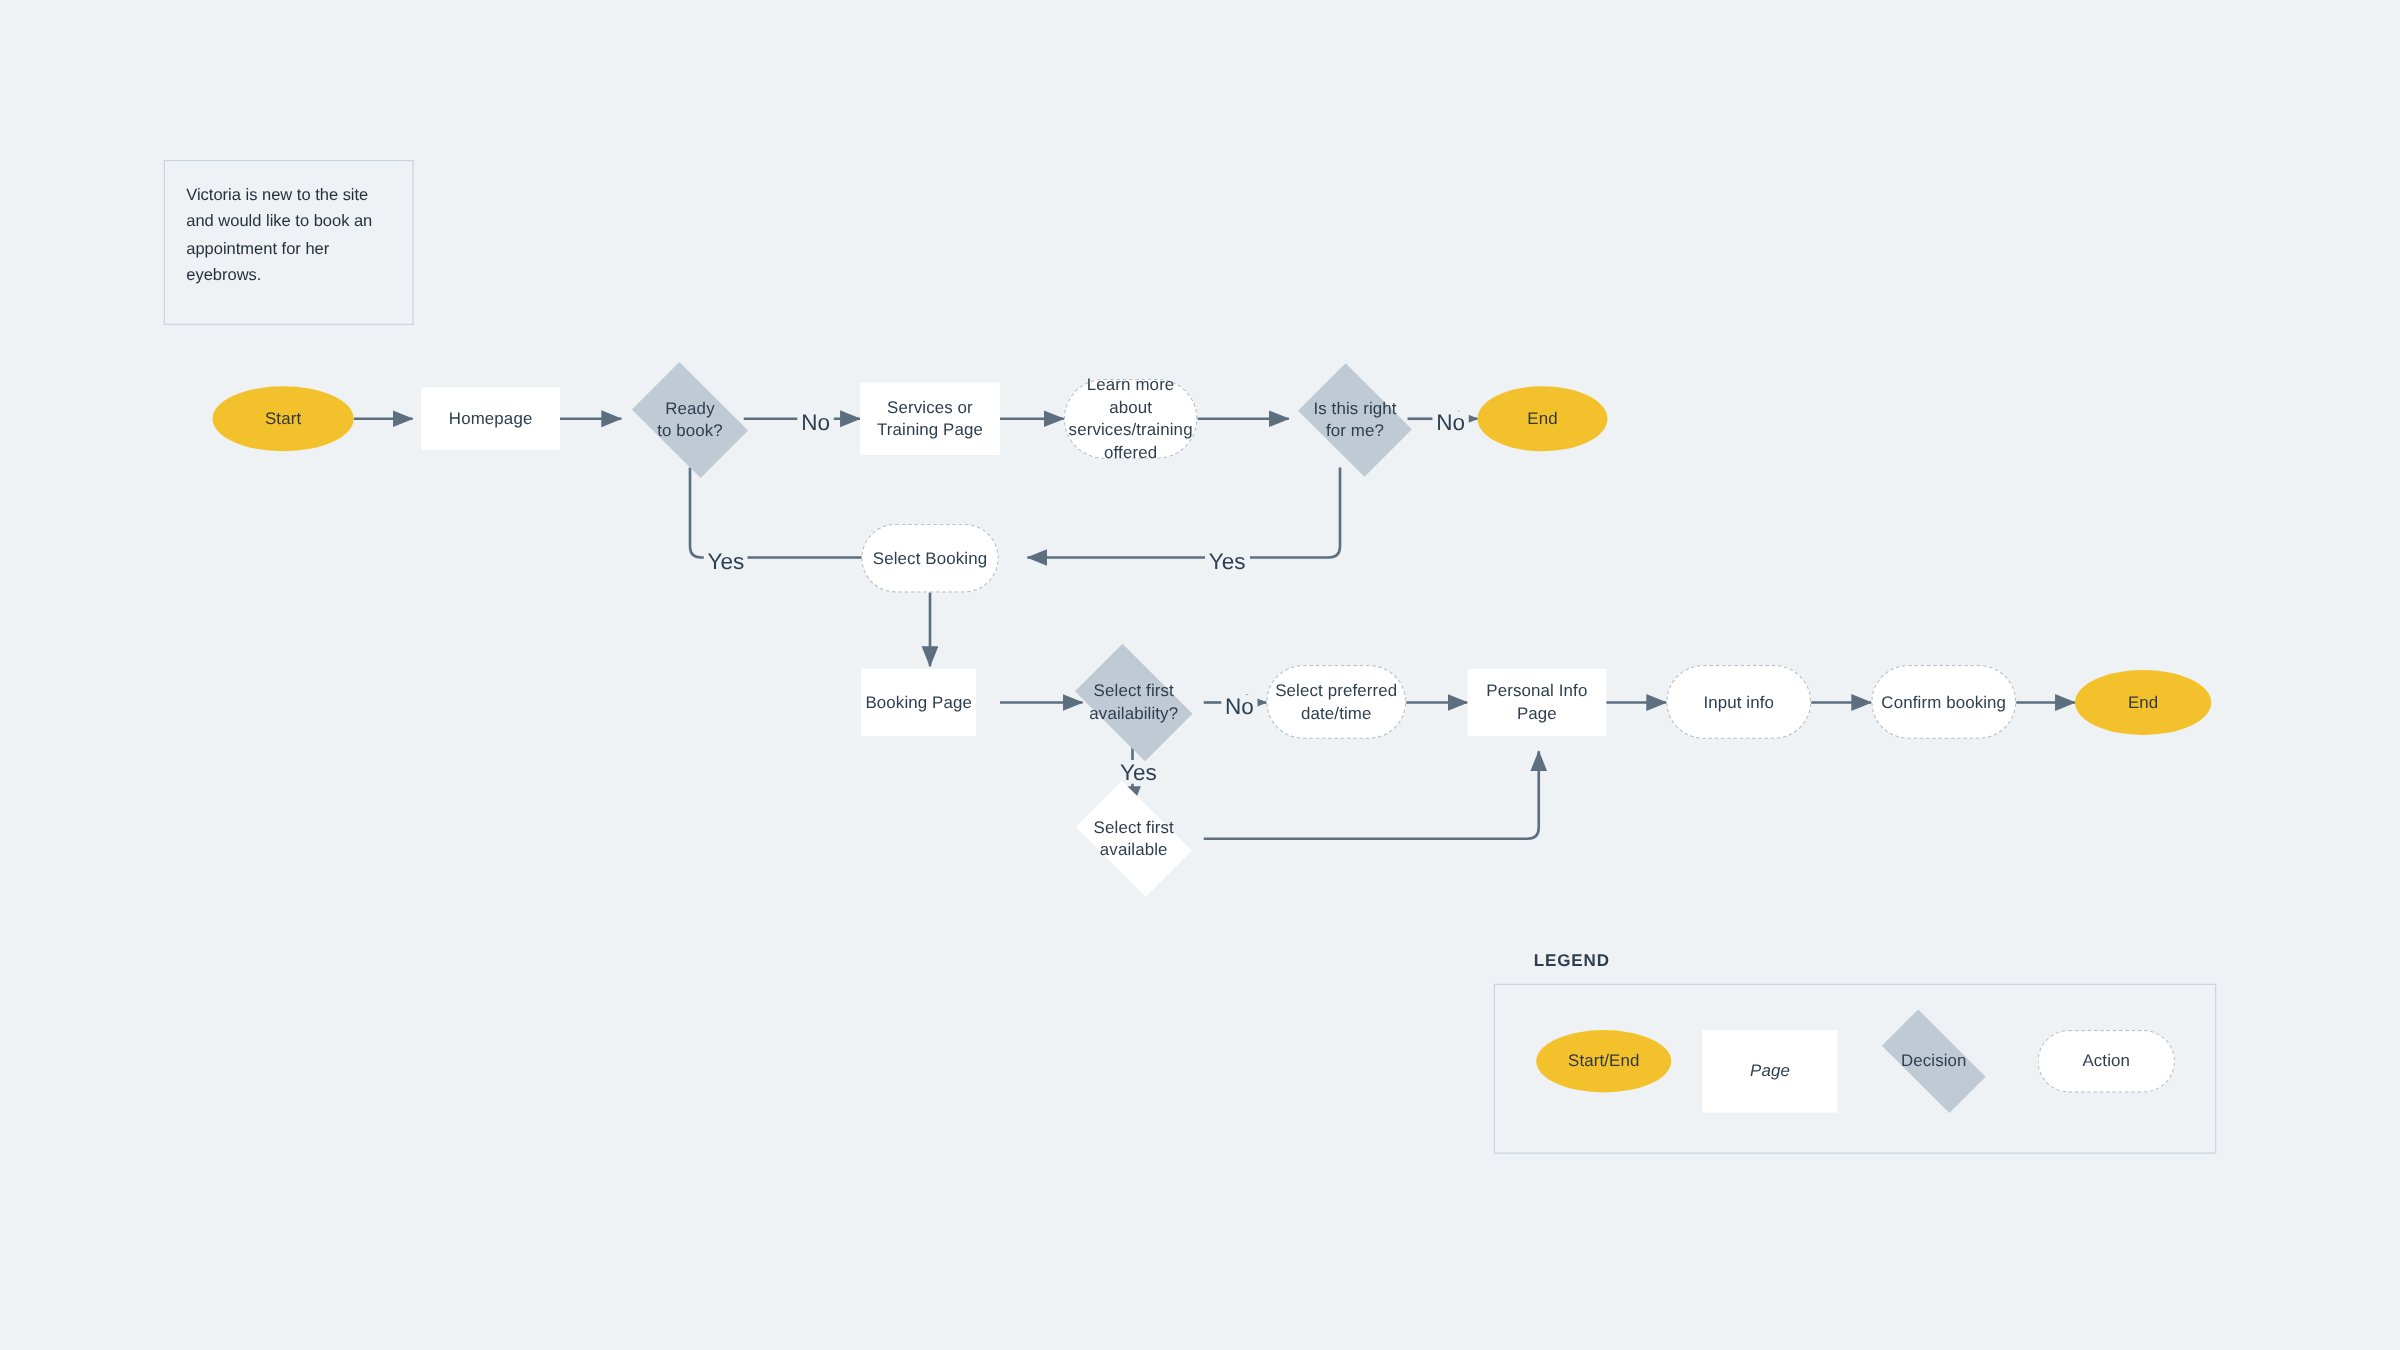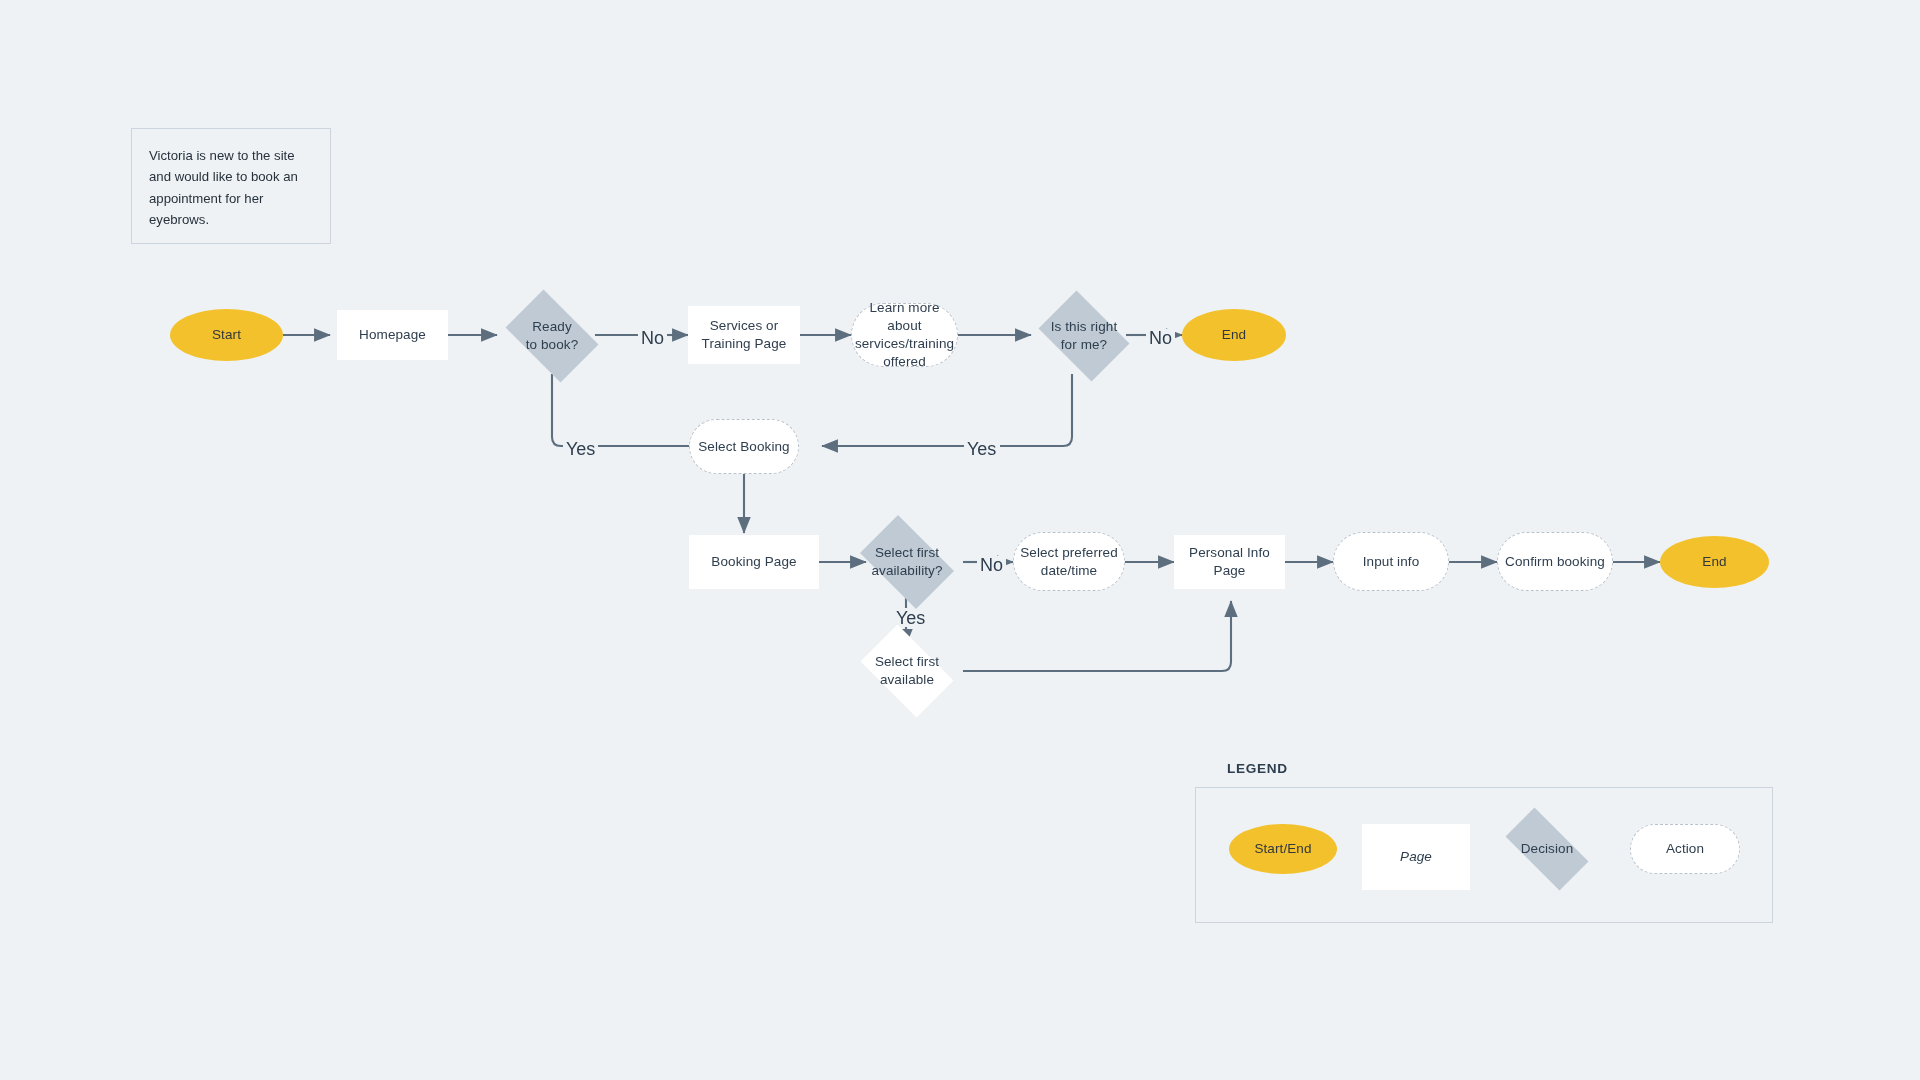--- a/index.html
+++ b/index.html
@@ -155,21 +155,21 @@
     </g>
   </svg>
 
   <div class="edge-label" style="left:638px; top:329px;">No</div>
   <div class="edge-label" style="left:563px; top:440px;">Yes</div>
   <div class="edge-label" style="left:1146px; top:329px;">No</div>
   <div class="edge-label" style="left:964px; top:440px;">Yes</div>
   <div class="edge-label" style="left:977px; top:556px;">No</div>
   <div class="edge-label" style="left:893px; top:609px;">Yes</div>
 
-  <div id="note" style="left:131px; top:128px; width:200px; height:116px;padding-left:17px;">Victoria is new to the site and would like to book an appointment for her eyebrows.</div>
+  <div id="note" style="left:131px; top:128px; width:200px; height:132px;padding-left:17px;">Victoria is new to the site and would like to book an appointment for her eyebrows.</div>
 
   <div class="node n-terminal" style="left:170px; top:309px; width:113px; height:52px;">Start</div>
 
   <div class="node n-page" style="left:337px; top:310px; width:111px; height:50px;">Homepage</div>
 
   <div class="node n-decision" style="left:497px; top:298px; width:110px; height:76px;">
     <span class="dia"></span>
     <span class="dlabel">Ready<br>to book?</span>
   </div>
 
@@ -179,21 +179,21 @@
 
   <div class="node n-decision" style="left:1031px; top:298px; width:106px; height:76px;text-align:center;">
     <span class="dia"></span>
     <span class="dlabel">Is this right<br>for me?</span>
   </div>
 
   <div class="node n-terminal" style="left:1182px; top:309px; width:104px; height:52px;">End</div>
 
   <div class="node n-action" style="left:689px; top:419px; width:110px; height:55px;">Select Booking</div>
 
-  <div class="node n-page" style="left:689px; top:535px; width:130px; height:54px;">Booking Page</div>
+  <div class="node n-page" style="left:689px; top:535px; width:92px; height:54px;">Booking Page</div>
 
   <div class="node n-decision" style="left:851px; top:524px; width:112px; height:76px;">
     <span class="dia"></span>
     <span class="dlabel">Select first<br>availability?</span>
   </div>
 
   <div class="node n-action" style="left:1013px; top:532px; width:112px; height:59px;">Select preferred<br>date/time</div>
 
   <div class="node n-page" style="left:1174px; top:535px; width:111px; height:54px;">Personal Info Page</div>
 

